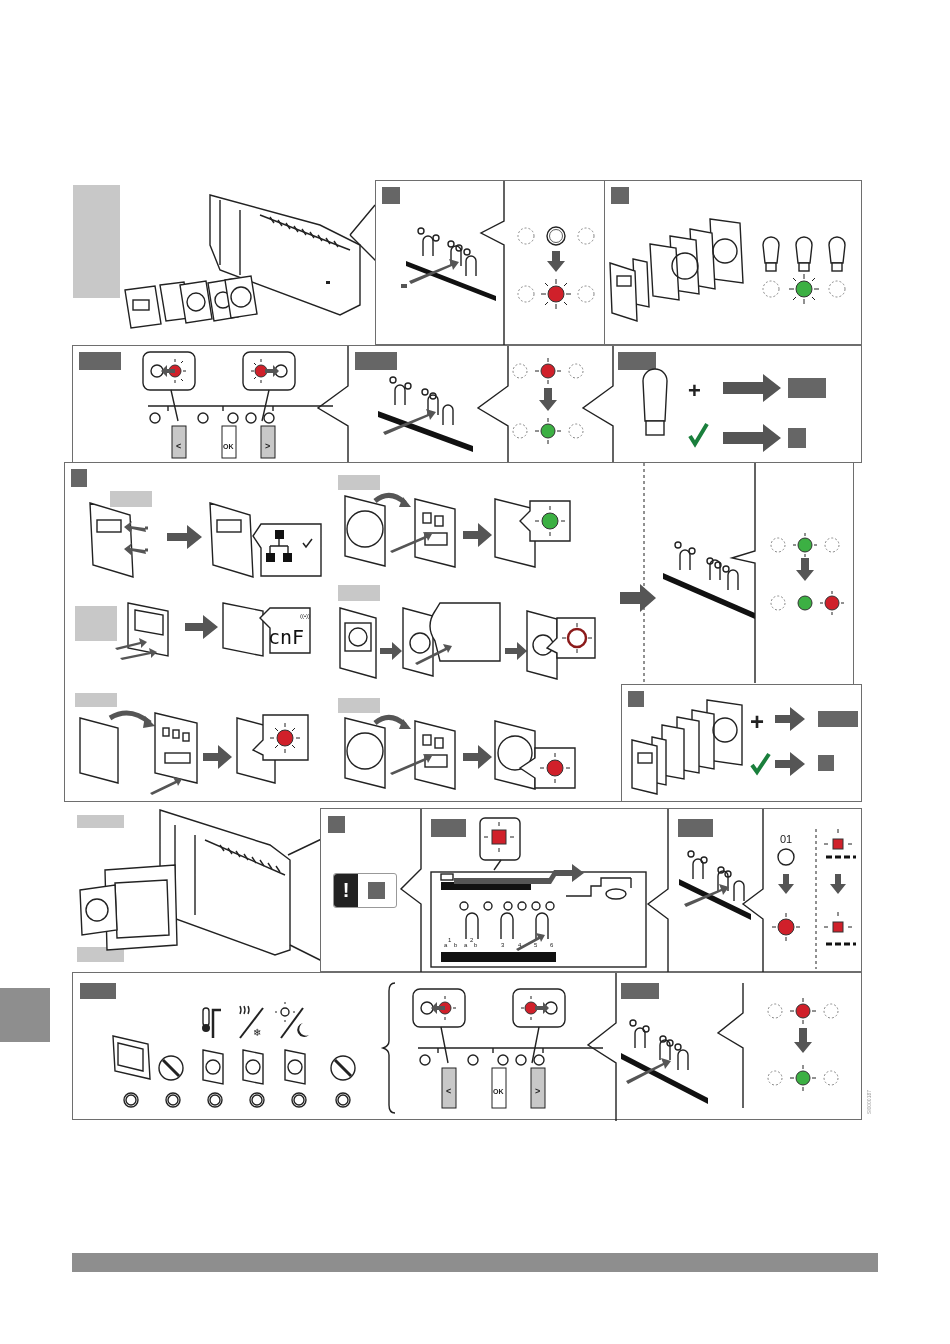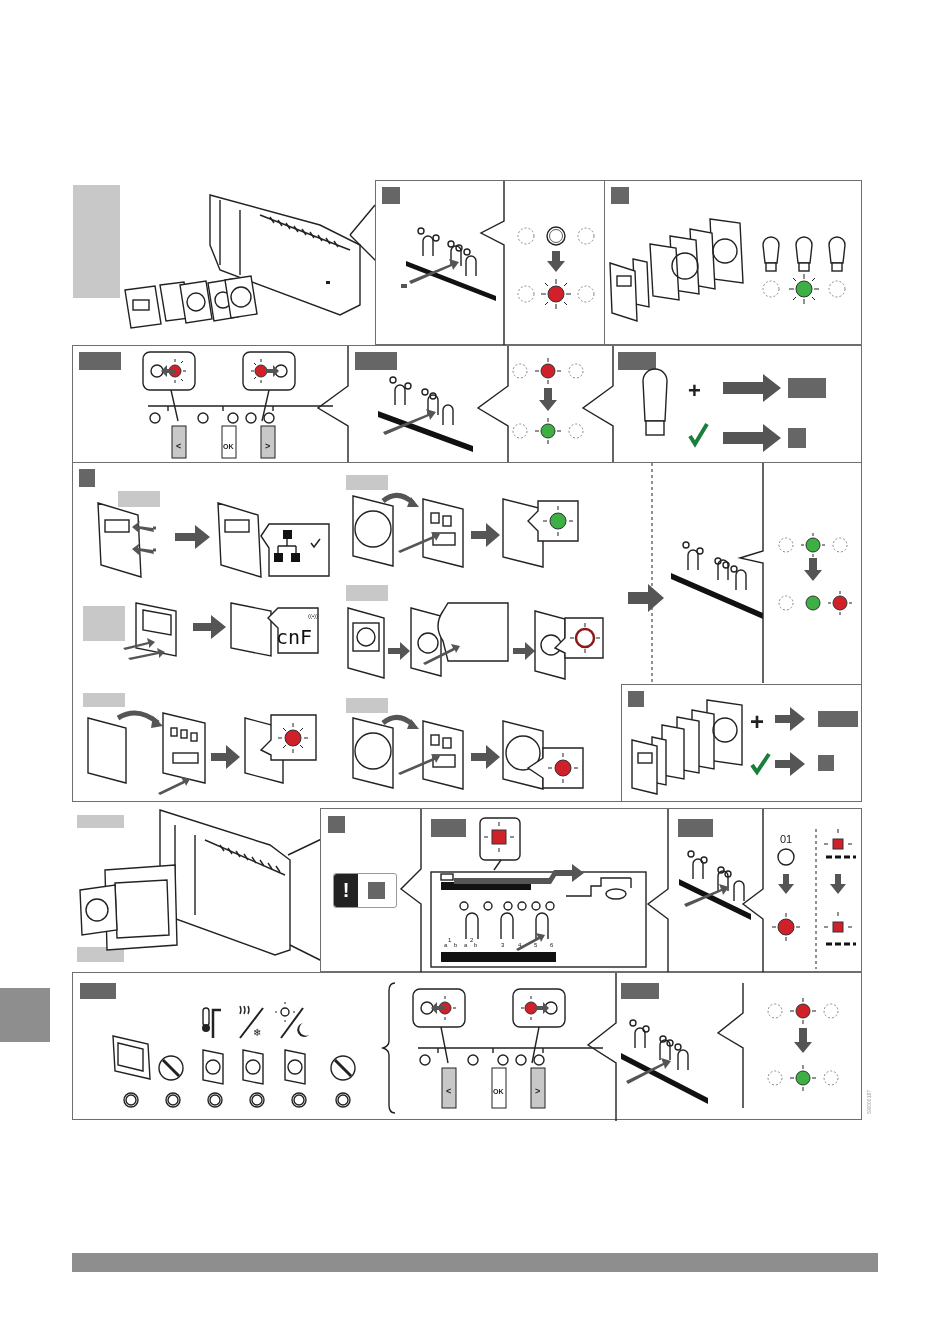--- a/index.html
+++ b/index.html
@@ -204,21 +204,21 @@
     <rect x="8" y="55" width="18" height="14" class="lnw"></rect>
     <text class="txt" x="50" y="32" font-size="22" font-weight="bold">+</text>
     <path d="M85 16 h40 v-8 l18 14 l-18 14 v-8 h-40 z" class="arrowfill"></path>
     <rect x="150" y="12" width="38" height="20" fill="#666"></rect>
     <path d="M52 70 l5 8 l12 -20" stroke="#1a7f3c" stroke-width="4" fill="none"></path>
     <path d="M85 66 h40 v-8 l18 14 l-18 14 v-8 h-40 z" class="arrowfill"></path>
     <rect x="150" y="62" width="18" height="20" fill="#666"></rect>
   </svg>
 </div>
 
-<div class="panel" style="left:72px;top:462px;width:790px;height:340px;">
+<div class="panel" style="left:64px;top:462px;width:790px;height:340px;">
   <div class="badge" style="left:6px;top:6px;width:16px;height:18px;"></div>
 
   <div class="lbadge" style="left:45px;top:28px;width:42px;height:16px;"></div>
   <svg style="left:10px;top:35px;" width="250" height="95">
     <path class="lnw" d="M15 5 l40 12 l3 62 l-40 -12 z"></path>
     <rect x="22" y="22" width="24" height="12" class="ln"></rect>
     <path d="M70 30 l-15 -2 l2 -5 l-8 6 l7 6 l1 -4 l14 3 z" class="arrowfill"></path>
     <path d="M70 52 l-15 -2 l2 -5 l-8 6 l7 6 l1 -4 l14 3 z" class="arrowfill"></path>
     <path d="M70 30 h4 M70 52 h4" stroke="#555" stroke-width="3" stroke-dasharray="3 3"></path>
     <path d="M92 35 h20 v-8 l15 12 l-15 12 v-8 h-20 z" class="arrowfill"></path>

